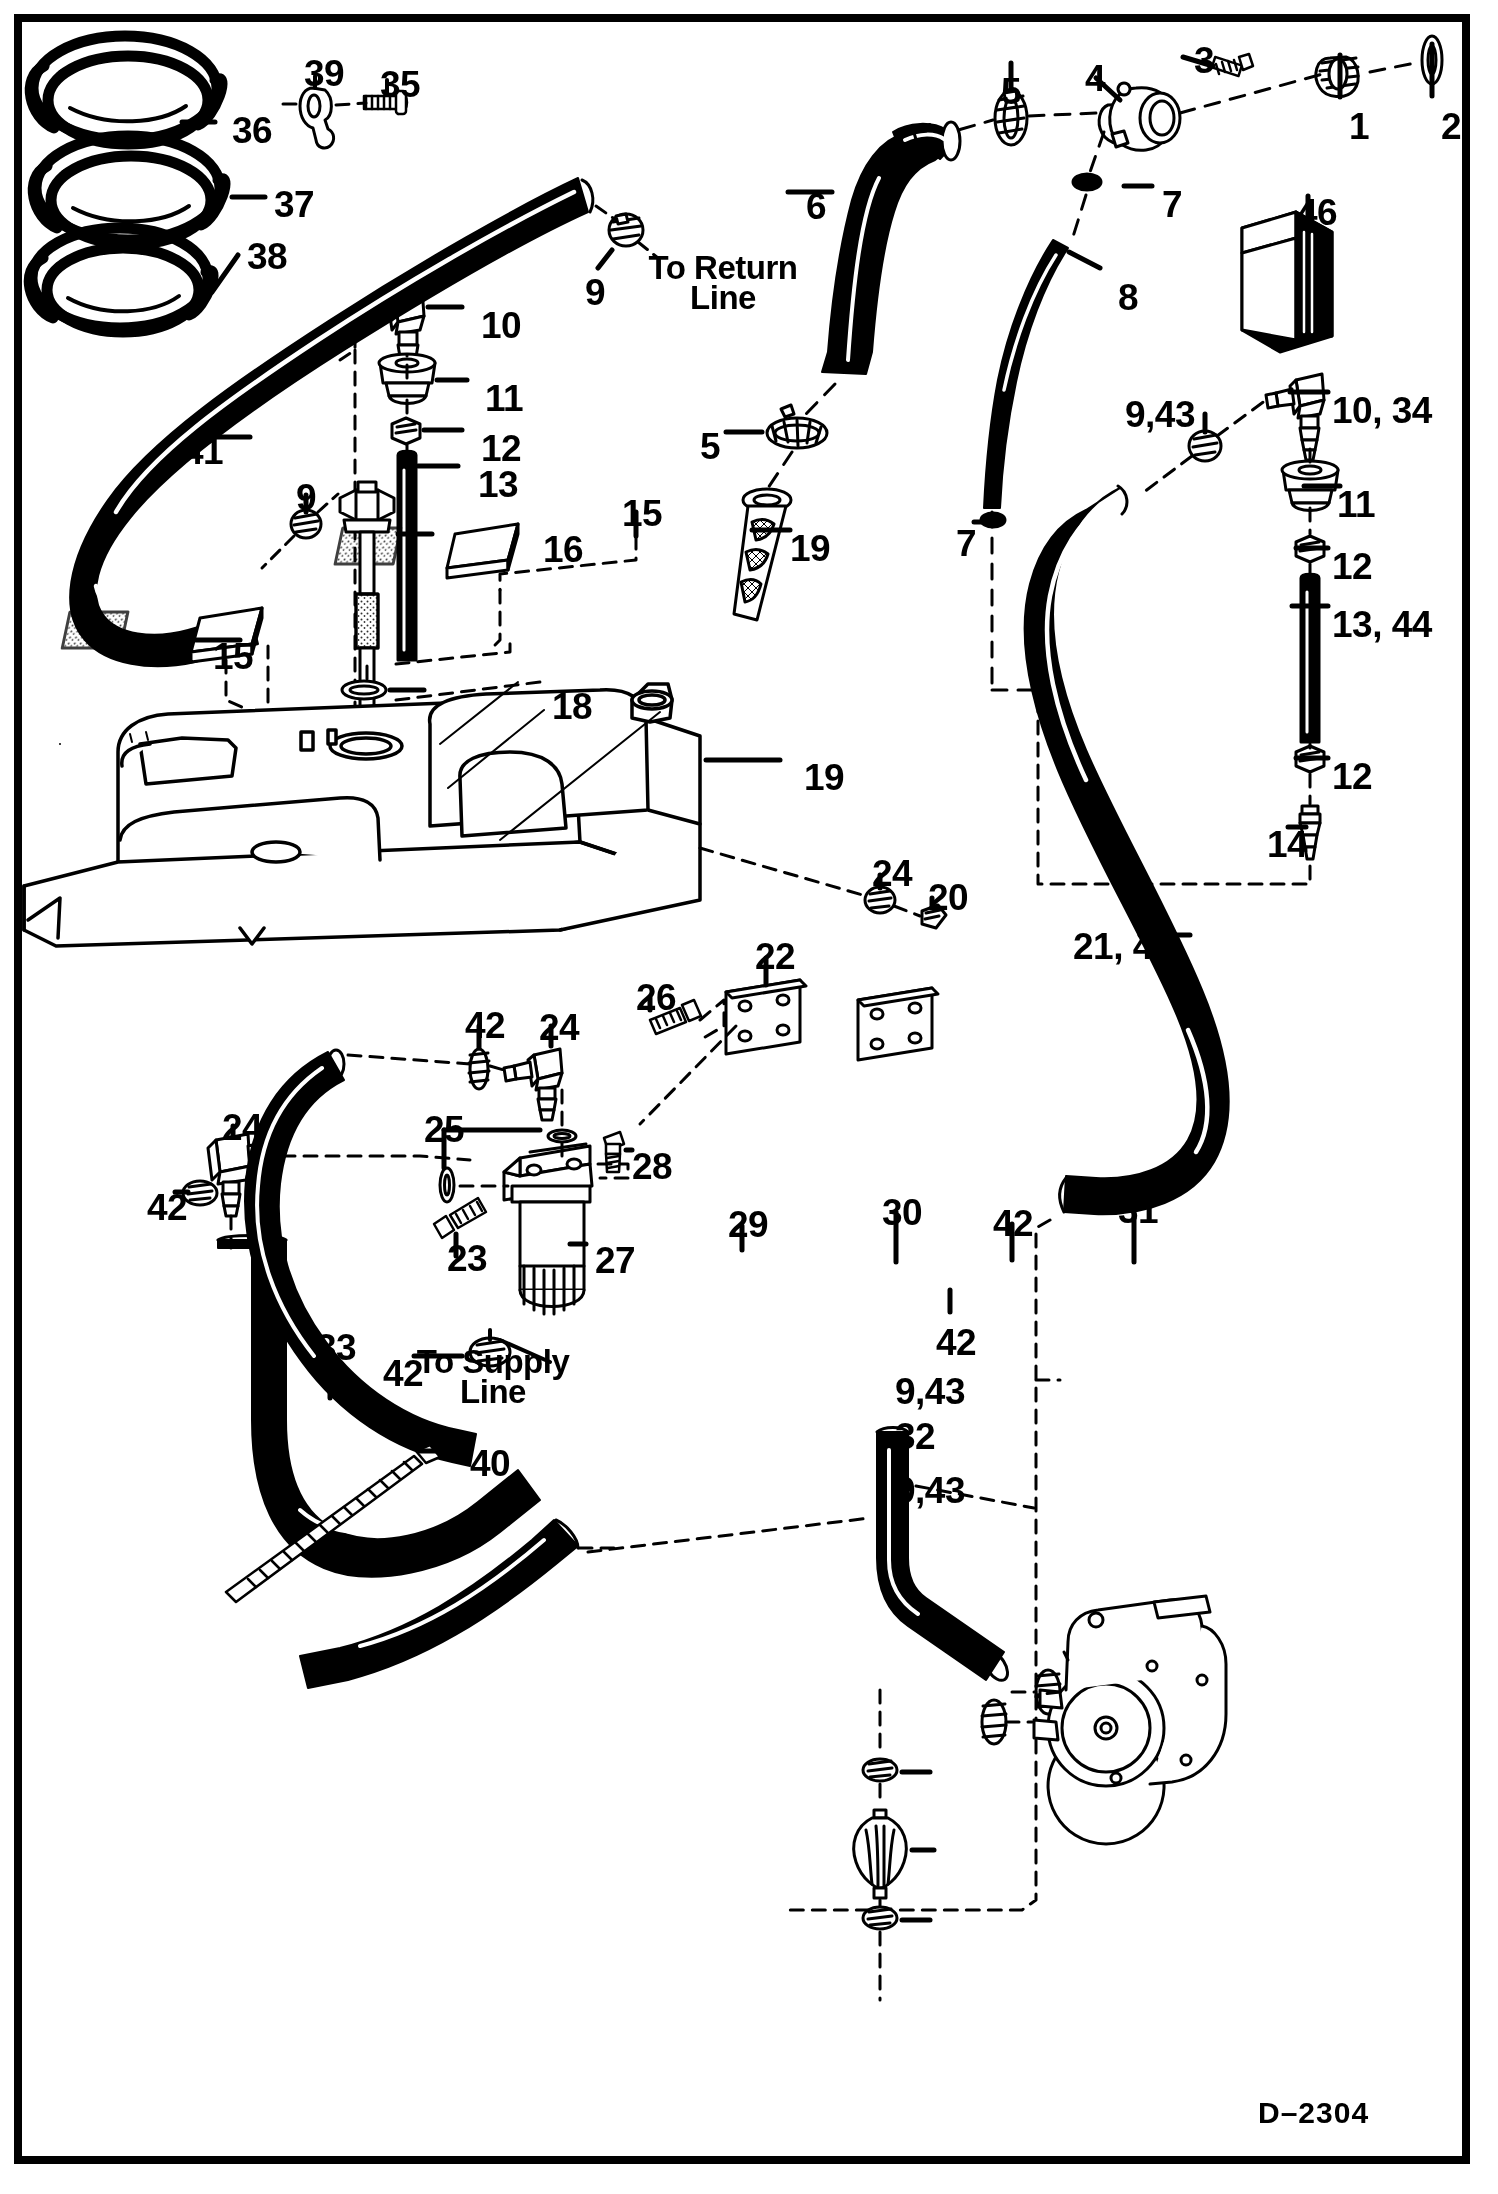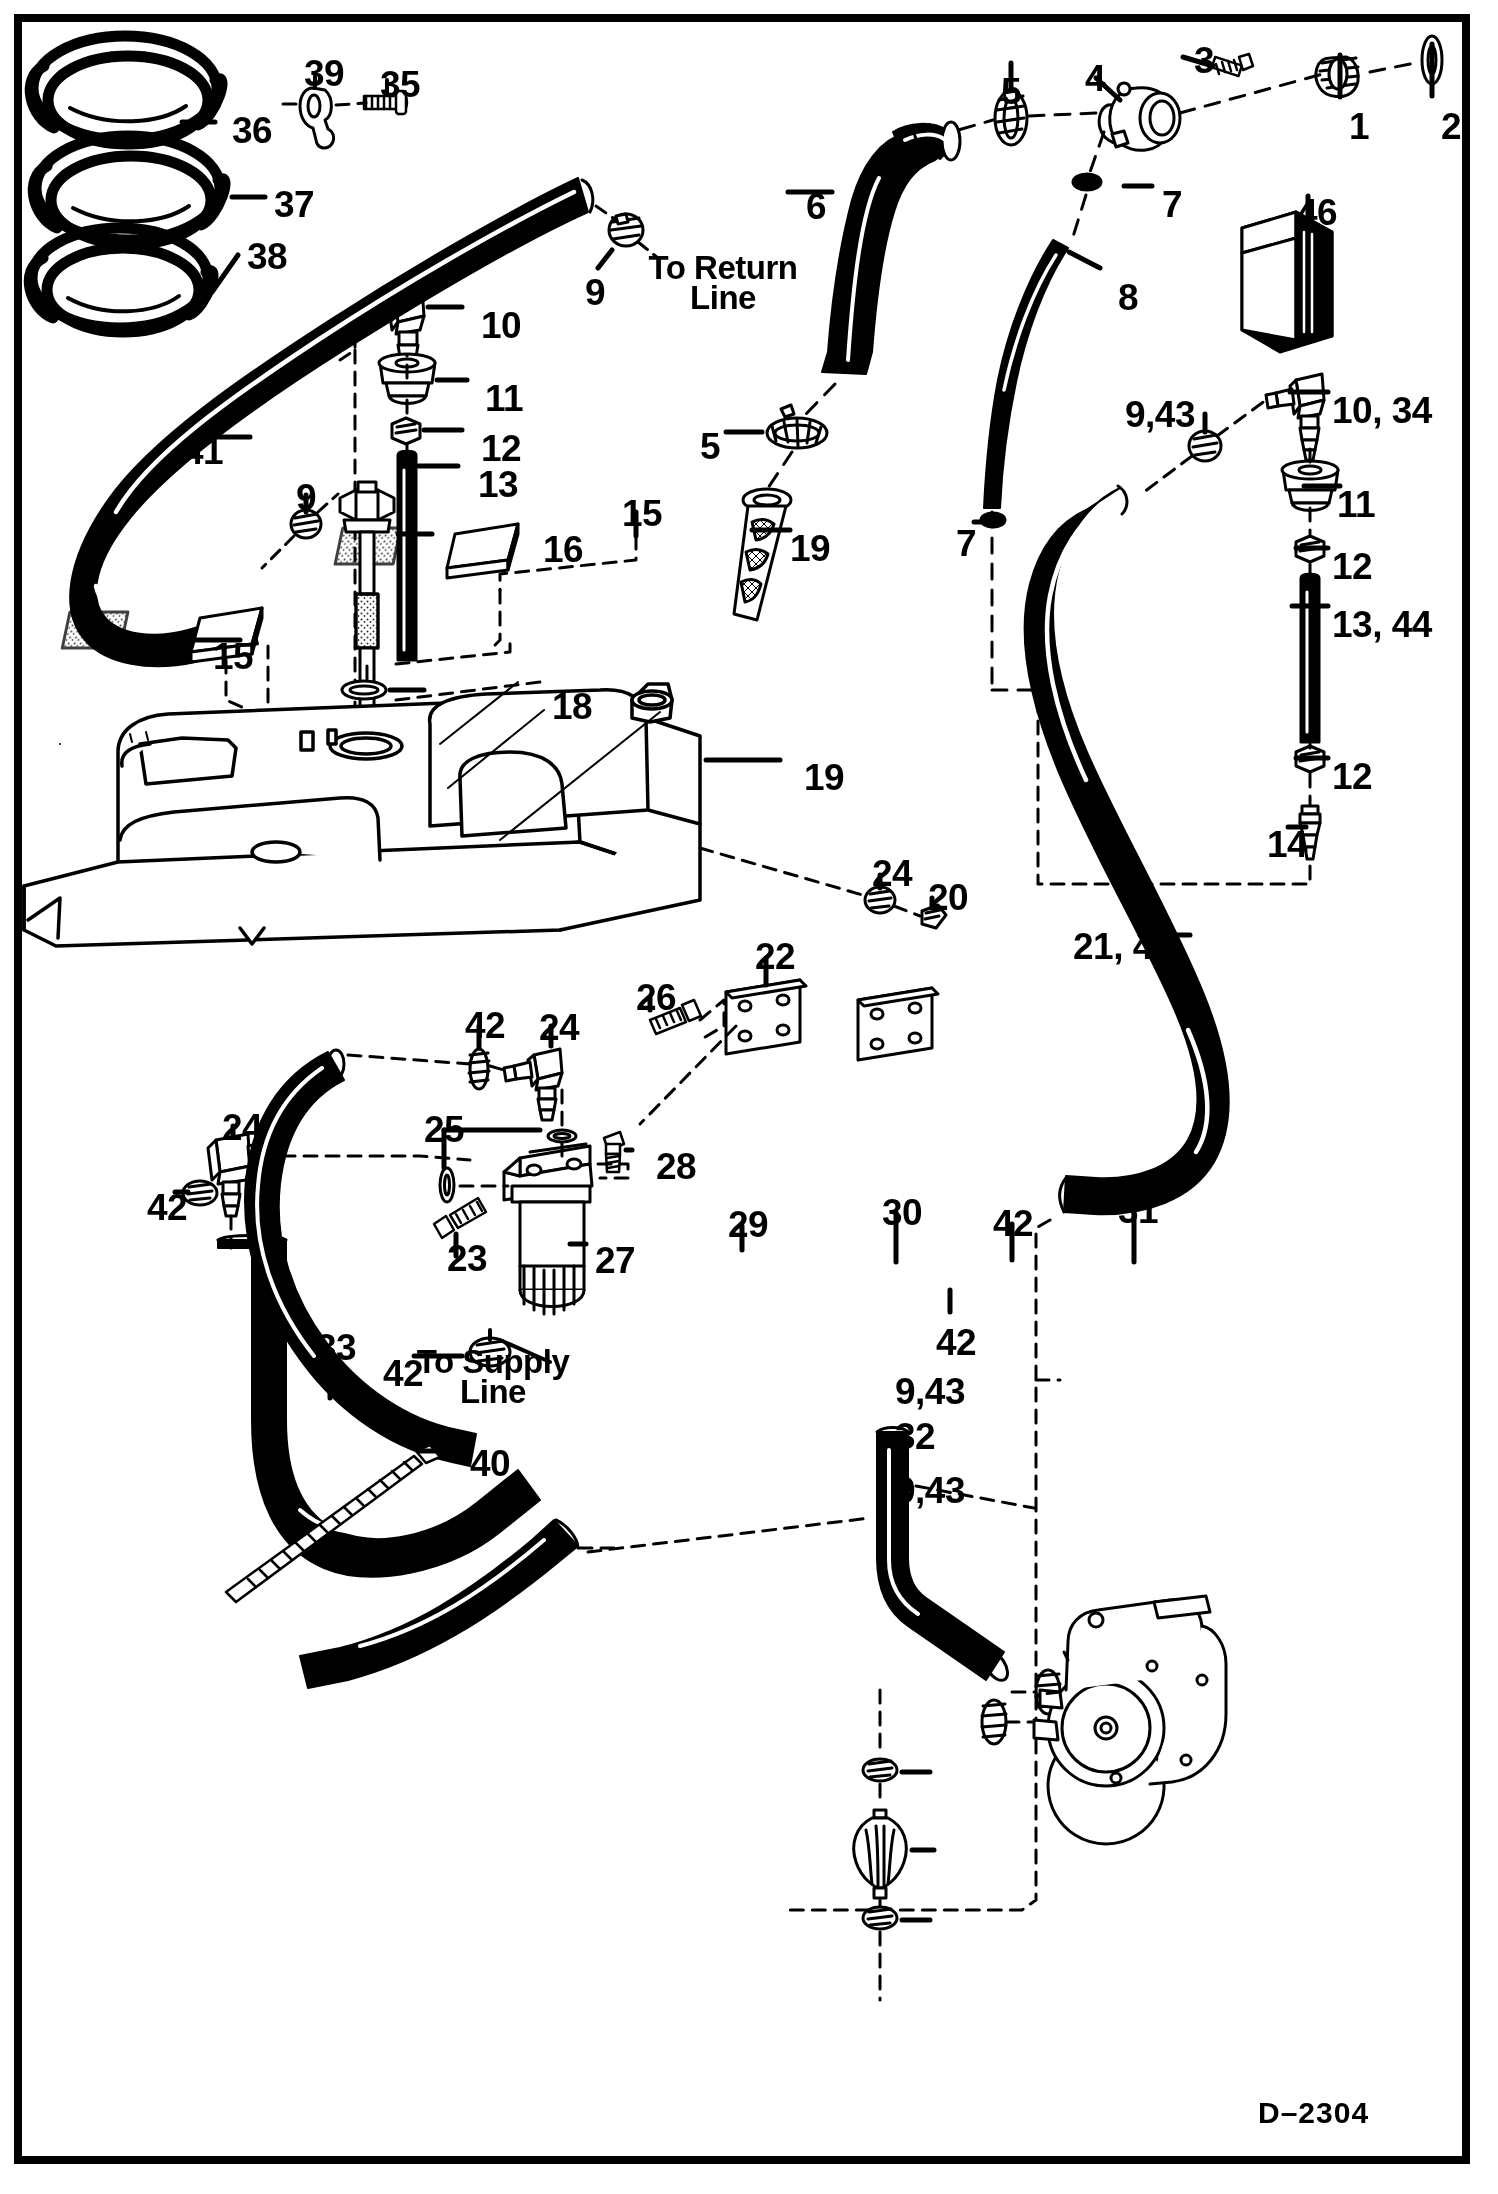--- a/index.html
+++ b/index.html
@@ -848,21 +848,21 @@
   <div class="lbl n" style="left:928px;top:879px">20</div>
   <div class="lbl n" style="left:1073px;top:928px">21, 41</div>
 
   <div class="lbl n" style="left:755px;top:938px">22</div>
   <div class="lbl n" style="left:636px;top:979px">26</div>
   <div class="lbl n" style="left:465px;top:1007px">42</div>
   <div class="lbl n" style="left:539px;top:1009px">24</div>
   <div class="lbl n" style="left:222px;top:1109px">24</div>
   <div class="lbl n" style="left:424px;top:1111px">25</div>
   <div class="lbl n" style="left:147px;top:1189px">42</div>
-  <div class="lbl n" style="left:656px;top:1148px">28</div>
+  <div class="lbl n" style="left:632px;top:1148px">28</div>
   <div class="lbl n" style="left:595px;top:1242px">27</div>
   <div class="lbl n" style="left:447px;top:1240px">23</div>
 
   <div class="lbl n" style="left:728px;top:1206px">29</div>
   <div class="lbl n" style="left:882px;top:1194px">30</div>
   <div class="lbl n" style="left:993px;top:1205px">42</div>
   <div class="lbl n" style="left:1118px;top:1192px">31</div>
   <div class="lbl n" style="left:936px;top:1324px">42</div>
   <div class="lbl n" style="left:895px;top:1373px">9,43</div>
   <div class="lbl n" style="left:895px;top:1418px">32</div>

